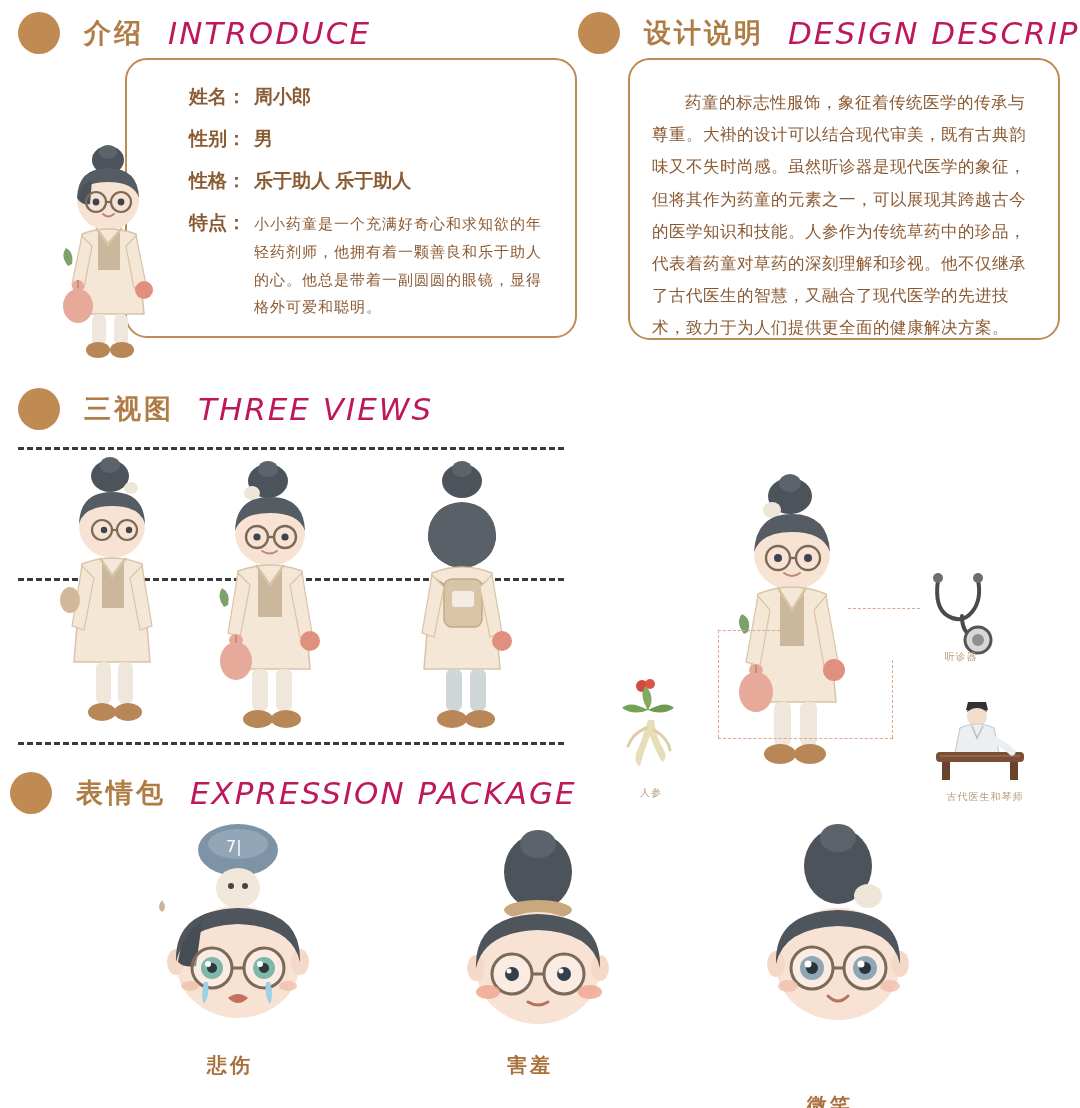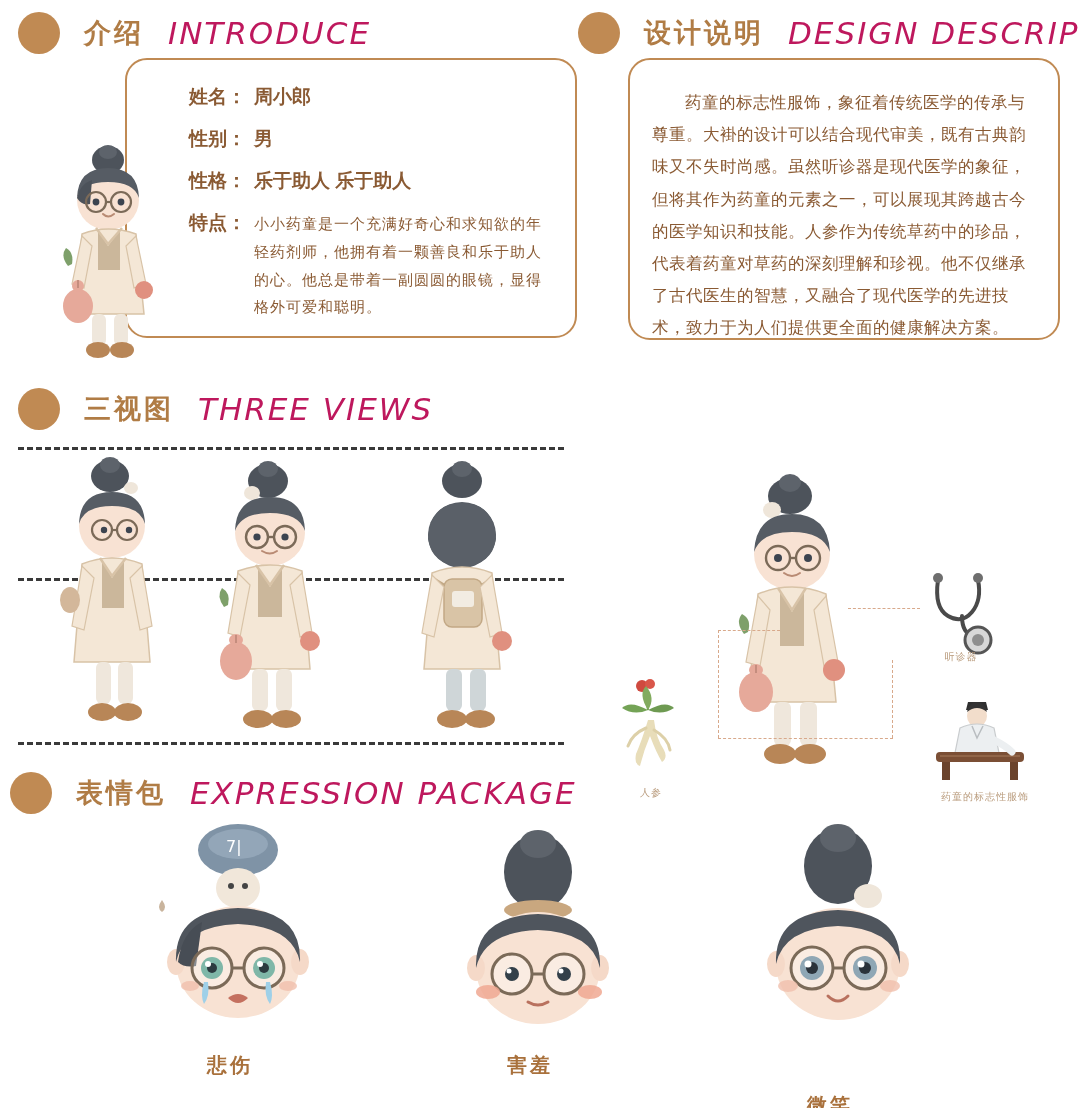--- a/index.html
+++ b/index.html
@@ -369,21 +369,21 @@
   <ellipse cx="57" cy="26" rx="10" ry="11" fill="#f2ddcb"></ellipse>
   <path d="M47 22 q10 -8 20 0 q-2 -10 -10 -10 q-8 0 -10 10Z" fill="#333"></path>
   <path d="M40 38 q17 -8 34 0 l6 30 l-46 0 Z" fill="#eceff1" stroke="#c9ccce" stroke-width="1.2"></path>
   <path d="M52 36 l5 12 l6 -12" fill="none" stroke="#b9bdc0" stroke-width="1.5"></path>
   <rect x="16" y="62" width="88" height="10" rx="4" fill="#7b4f35"></rect>
   <rect x="22" y="72" width="8" height="18" fill="#6b432c"></rect>
   <rect x="90" y="72" width="8" height="18" fill="#6b432c"></rect>
   <line x1="20" y1="66" x2="100" y2="66" stroke="#a77c5c" stroke-width="1"></line>
   <path d="M74 50 q12 6 18 12" stroke="#eceff1" stroke-width="7" fill="none" stroke-linecap="round"></path>
 </svg>
-<div class="prop-caption" style="left:930px; top:790px; width:110px;">药童的标志性服饰</div>
+<div class="prop-caption" style="left:930px; top:790px; width:110px;">古代医生和琴师</div>
 
 <div class="section-header" style="left:10px; top:772px;">
   <div class="header-dot"></div>
   <div class="header-cn">表情包</div>
   <div class="header-en">EXPRESSION PACKAGE</div>
 </div>
 
 <svg class="art" style="left:142px; top:822px;" width="190" height="216" viewBox="0 0 190 216">
 
   <ellipse cx="96" cy="28" rx="40" ry="26" fill="#7f93a6"></ellipse>

